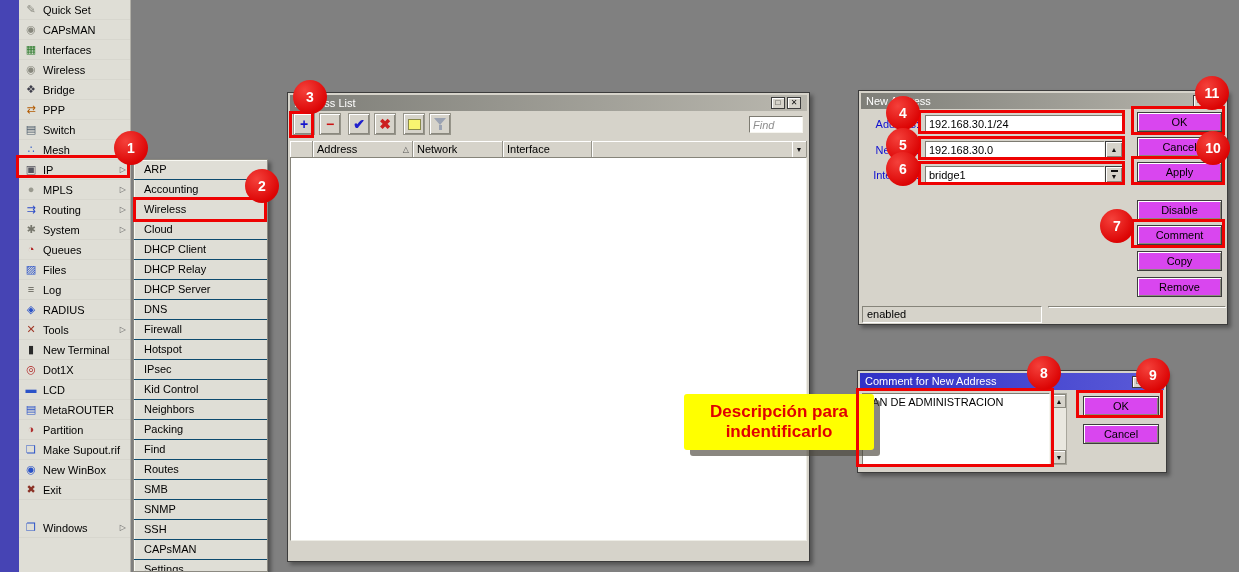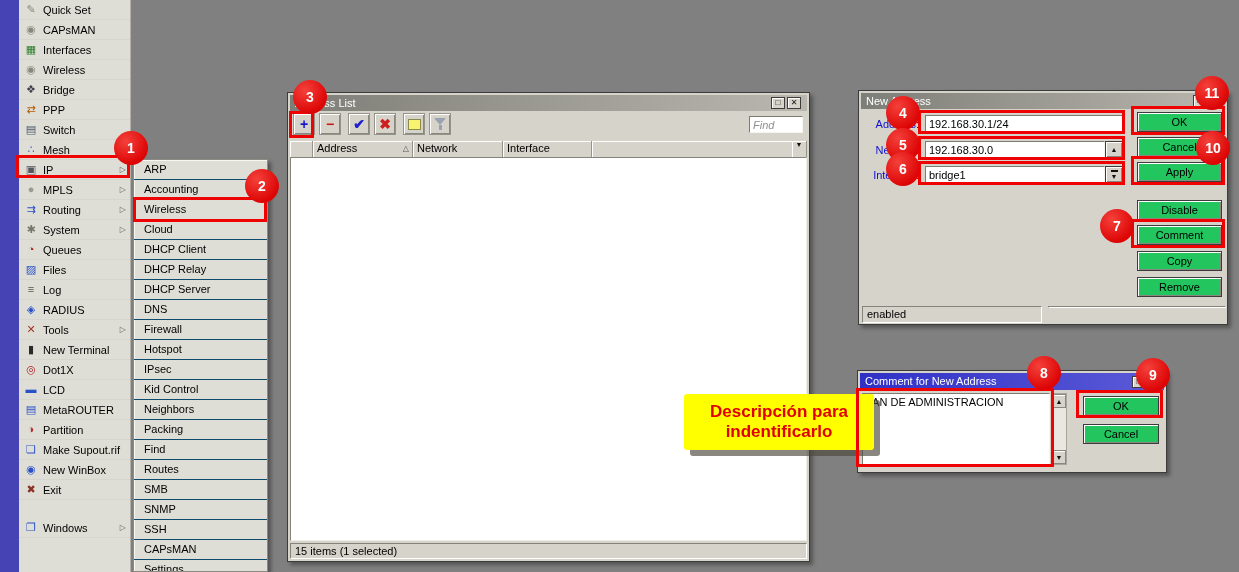--- a/index.html
+++ b/index.html
@@ -23,33 +23,33 @@
   .sub-item{height:20px;line-height:19px;font-size:11px;color:#000;padding-left:10px;border-bottom:1px solid #0c4a6e;cursor:default;}
 
   
   .win{position:absolute;background:#d6d3ca;border:1px solid #3c3c3c;box-shadow:3px 3px 4px rgba(0,0,0,.35);}
   .tbar{position:absolute;left:2px;right:2px;top:2px;height:16px;color:#fff;font-size:11px;line-height:16px;padding-left:5px;white-space:nowrap;}
   .tbar.inactive{background:linear-gradient(to right,#7e7e78,#b9b7ae);}
   .tbar.active{background:linear-gradient(to right,#3030c6,#5b5bd8);}
   .wbtn{position:absolute;width:14px;height:12px;top:4px;background:#d6d3ca;border:1px solid #3c3c3c;box-shadow:inset 1px 1px 0 #fff;font-size:8px;line-height:10px;text-align:center;color:#111;padding:0;}
 
   
-  .btn{position:absolute;background:#22c55e;border:1px solid #3c3c3c;box-shadow:inset 1px 1px 0 #fff,inset -1px -1px 0 #8a887e;font-size:11px;color:#000;text-align:center;font-family:inherit;padding:0;line-height:18px;}
+  .btn{position:absolute;background:#d946ef;border:1px solid #3c3c3c;box-shadow:inset 1px 1px 0 #fff,inset -1px -1px 0 #8a887e;font-size:11px;color:#000;text-align:center;font-family:inherit;padding:0;line-height:18px;}
   .input{position:absolute;background:#fff;border:1px solid;border-color:#7d7b72 #f6f5ef #f6f5ef #7d7b72;font-size:11px;color:#000;padding:1px 3px;font-family:inherit;}
   .input::placeholder{color:#8e8e8e;font-style:italic;}
   .smallglyph{font-size:7px;line-height:7px;color:#111;}
 
   
   .tbtn{position:absolute;width:22px;height:22px;top:20px;background:#d6d3ca;border:1px solid #96948a;box-shadow:inset 1px 1px 0 #fff,inset -1px -1px 0 #8a887e;display:flex;align-items:center;justify-content:center;padding:0;}
   .tbtn .g{font-weight:bold;font-size:14px;line-height:14px;}
   .noteic{width:13px;height:11px;background:#f8f470;border:1px solid #8a8a4a;}
   .funnel{width:0;height:0;border-left:6px solid transparent;border-right:6px solid transparent;border-top:7px solid #9aa2b2;}
   .funnel-stem{width:3px;height:5px;background:#9aa2b2;margin:0 auto;}
   #al-header{position:absolute;left:2px;right:2px;top:48px;height:16px;display:flex;background:#d6d3ca;}
-  .hcell{border-right:1px solid #96948a;box-shadow:inset 1px 1px 0 #fff;font-size:11px;line-height:15px;padding-left:4px;white-space:nowrap;display:flex;gap:20px;}
+  .hcell{border-right:1px solid #96948a;box-shadow:inset 1px 1px 0 #fff;font-size:11px;line-height:15px;padding-left:4px;white-space:nowrap;display:flex;align-items:center;gap:20px;}
   .hfill{flex:1;border-right:none;}
   .sortg{font-size:8px;color:#555;margin-left:auto;margin-right:3px;}
   #al-list{position:absolute;left:2px;right:2px;top:64px;bottom:20px;background:#fff;border:1px solid #86847a;border-bottom-color:#eeede6;border-right-color:#eeede6;}
   .statusbar{position:absolute;font-size:11px;line-height:15px;padding-left:4px;border:1px solid;border-color:#86847a #fff #fff #86847a;color:#000;white-space:nowrap;}
 
   
   .flabel{position:absolute;width:54px;text-align:right;font-size:11px;color:#0f0fd0;white-space:nowrap;}
   .fieldbtn{position:absolute;width:18px;height:17px;background:#d6d3ca;border:1px solid #3c3c3c;box-shadow:inset 1px 1px 0 #fff,inset -1px -1px 0 #8a887e;display:flex;flex-direction:column;align-items:center;justify-content:center;padding:0;}
   .dropbar{width:7px;height:2px;background:#111;margin-bottom:1px;}
 
@@ -254,23 +254,20 @@
         </div>
         <div class="hcell" style="width: 89px;">
           <span>Interface</span>
         </div>
         <div class="hcell hfill"></div>
         <div class="hcell" style="width: 15px; justify-content: center; padding-left: 0px;">
           <span class="smallglyph">▼</span>
         </div>
       </div>
     <div id="al-list"></div>
-    <div class="statusbar" style="left:2px;right:2px;bottom:2px;height:16px;">
-      <span>15 items (1 selected)</span>
-    </div>
   </div>
 
   <div class="win" id="na-win" style="left:858px;top:90px;width:370px;height:235px;z-index:20;">
     <div class="tbar inactive">
       <span>New Address</span>
     </div>
     <button class="wbtn" style="right:20px;"><span>□</span></button>
     <button class="wbtn" style="right:4px;"><span>✕</span></button>
     <div id="na-fields">
         <div class="flabel" style="left: 6px; top: 27px;">Address:</div>

